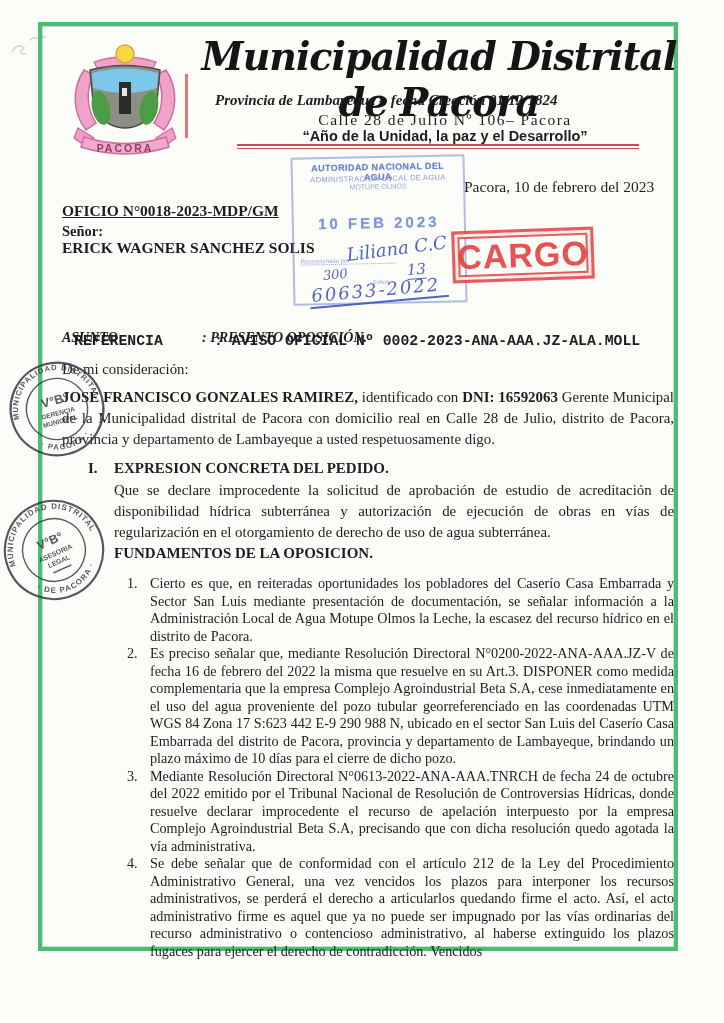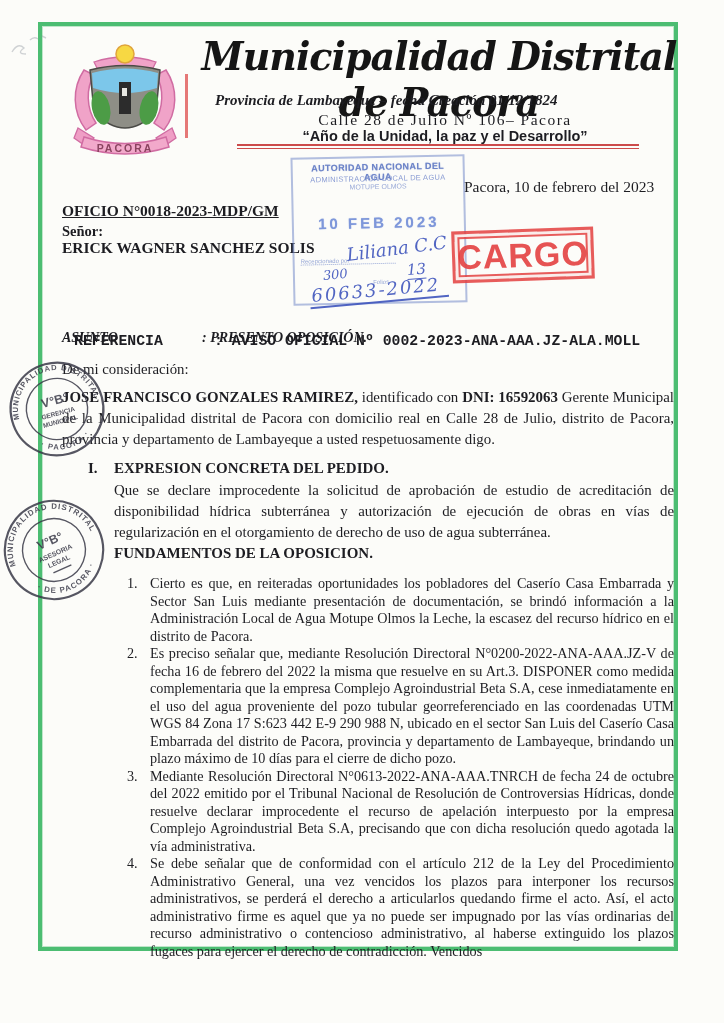--- a/index.html
+++ b/index.html
@@ -146,21 +146,21 @@
 
   <div class="abs sec-num">I.</div>
   <div class="abs sec-title">EXPRESION CONCRETA DEL PEDIDO.</div>
   <div class="abs fund-title">FUNDAMENTOS DE LA OPOSICION.</div>
 
   <div class="abs sec-body">Que se declare improcedente la solicitud de aprobación de estudio de acreditación de disponibilidad hídrica subterránea y autorización de ejecución de obras en vías de regularización en el otorgamiento de derecho de uso de agua subterránea.</div>
 
   <div class="abs fund-list">
     <div class="fund-item">
       <span class="num">1.</span>
-      <span class="txt">Cierto es que, en reiteradas oportunidades los pobladores del Caserío Casa Embarrada y Sector San Luis mediante presentación de documentación, se brindó información a la Administración Local de Agua Motupe Olmos la Leche, la escasez del recurso hídrico en el distrito de Pacora.</span>
+      <span class="txt">Cierto es que, en reiteradas oportunidades los pobladores del Caserío Casa Embarrada y Sector San Luis mediante presentación de documentación, se señalar información a la Administración Local de Agua Motupe Olmos la Leche, la escasez del recurso hídrico en el distrito de Pacora.</span>
     </div>
     <div class="fund-item">
       <span class="num">2.</span>
       <span class="txt">Es preciso señalar que, mediante Resolución Directoral N°0200-2022-ANA-AAA.JZ-V de fecha 16 de febrero del 2022 la misma que resuelve en su Art.3. DISPONER como medida complementaria que la empresa Complejo Agroindustrial Beta S.A, cese inmediatamente en el uso del agua proveniente del pozo tubular georreferenciado en las coordenadas UTM WGS 84 Zona 17 S:623 442 E-9 290 988 N, ubicado en el sector San Luis del Caserío Casa Embarrada del distrito de Pacora, provincia y departamento de Lambayeque, brindando un plazo máximo de 10 días para el cierre de dicho pozo.</span>
     </div>
     <div class="fund-item">
       <span class="num">3.</span>
       <span class="txt">Mediante Resolución Directoral N°0613-2022-ANA-AAA.TNRCH de fecha 24 de octubre del 2022 emitido por el Tribunal Nacional de Resolución de Controversias Hídricas, donde resuelve declarar improcedente el recurso de apelación interpuesto por la empresa Complejo Agroindustrial Beta S.A, precisando que con dicha resolución quedo agotada la vía administrativa.</span>
     </div>
     <div class="fund-item">

